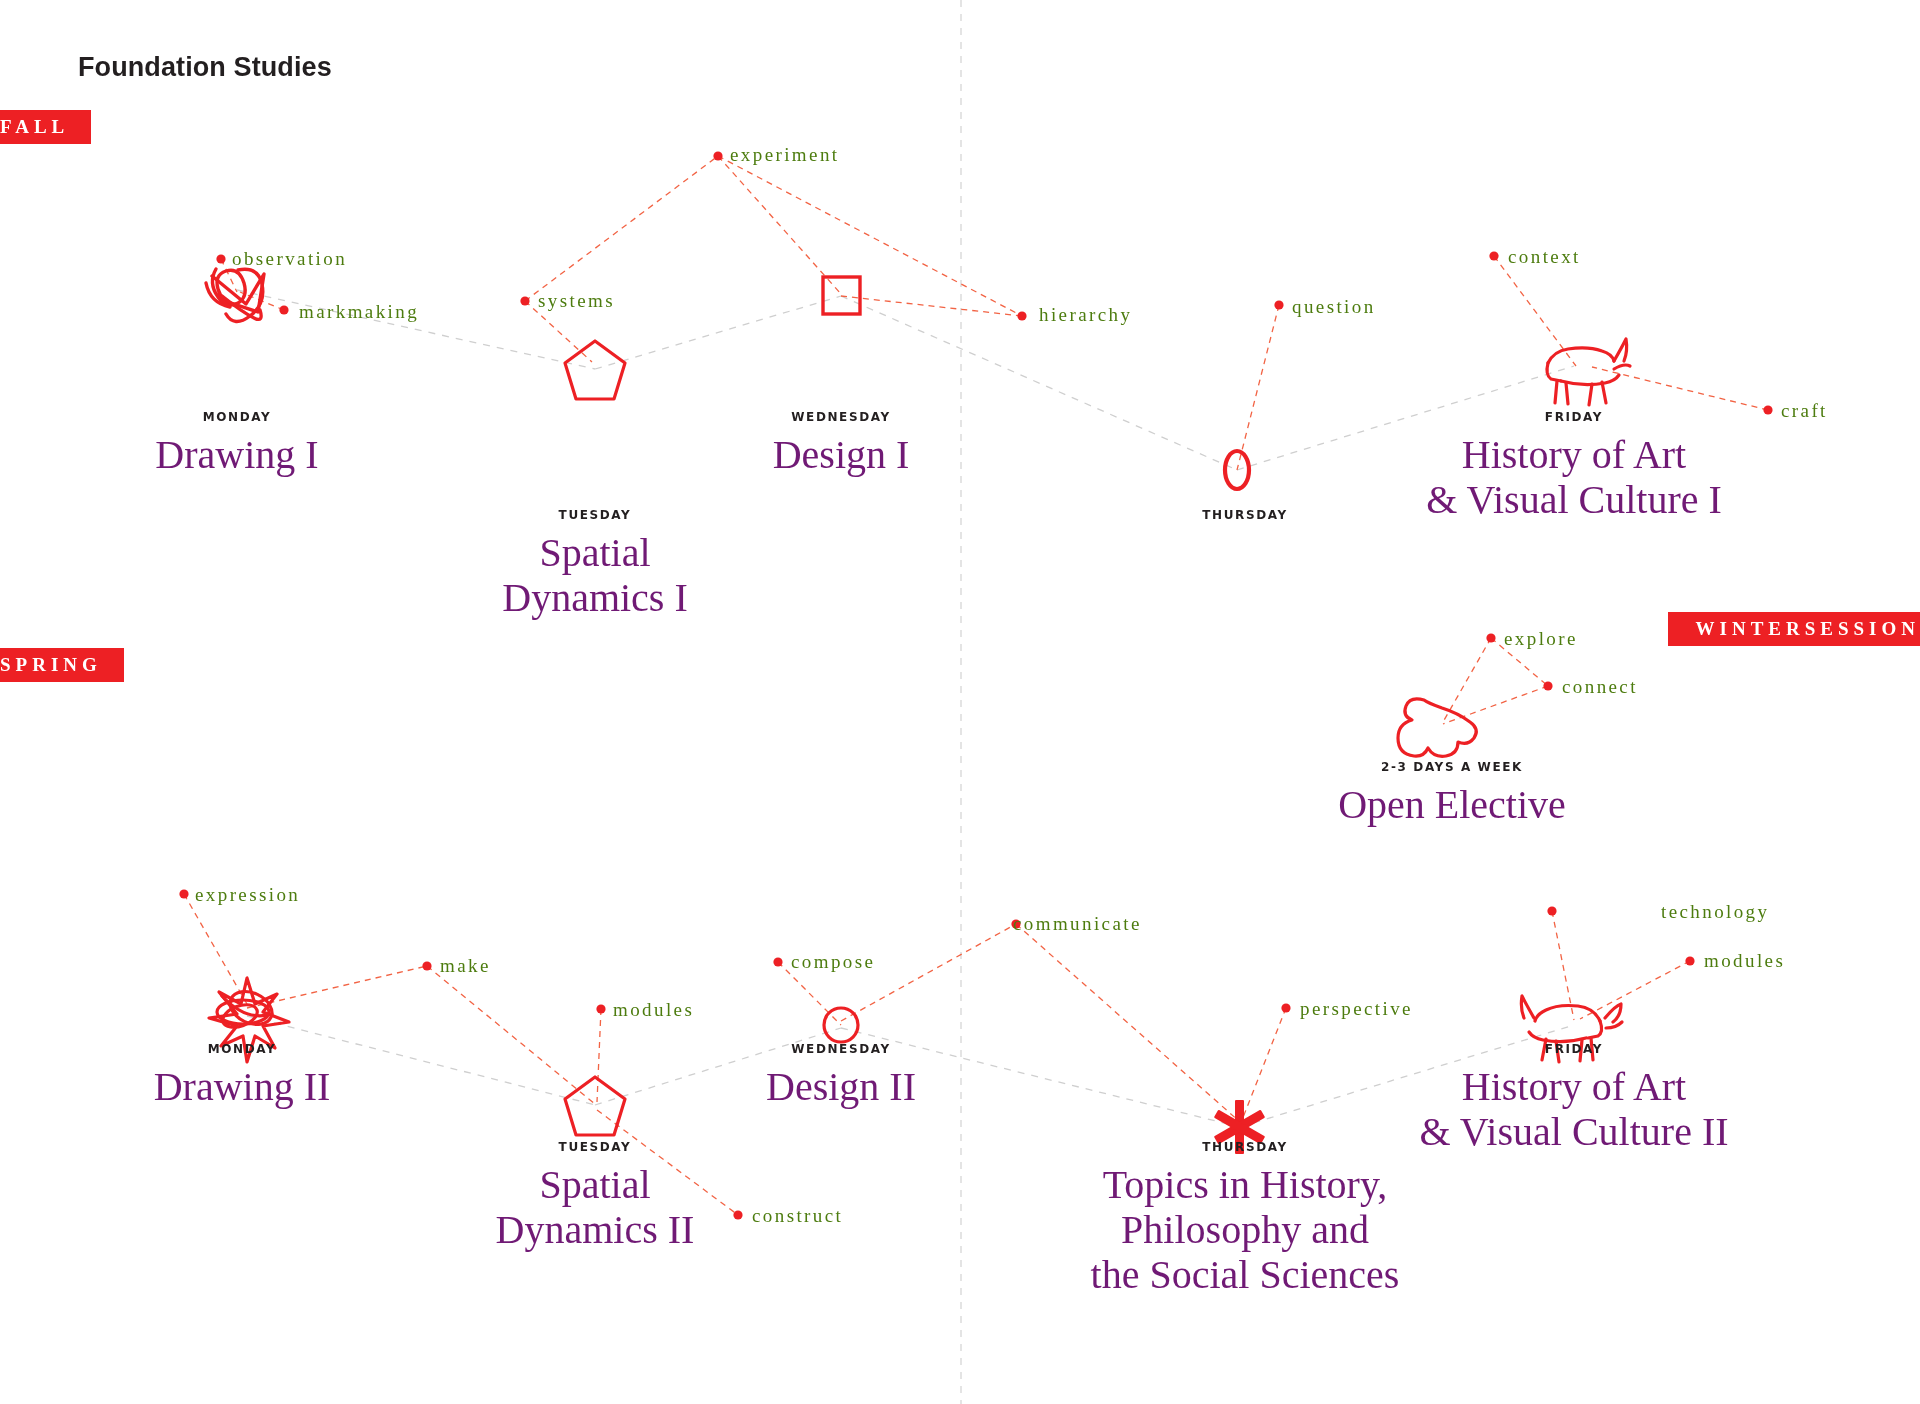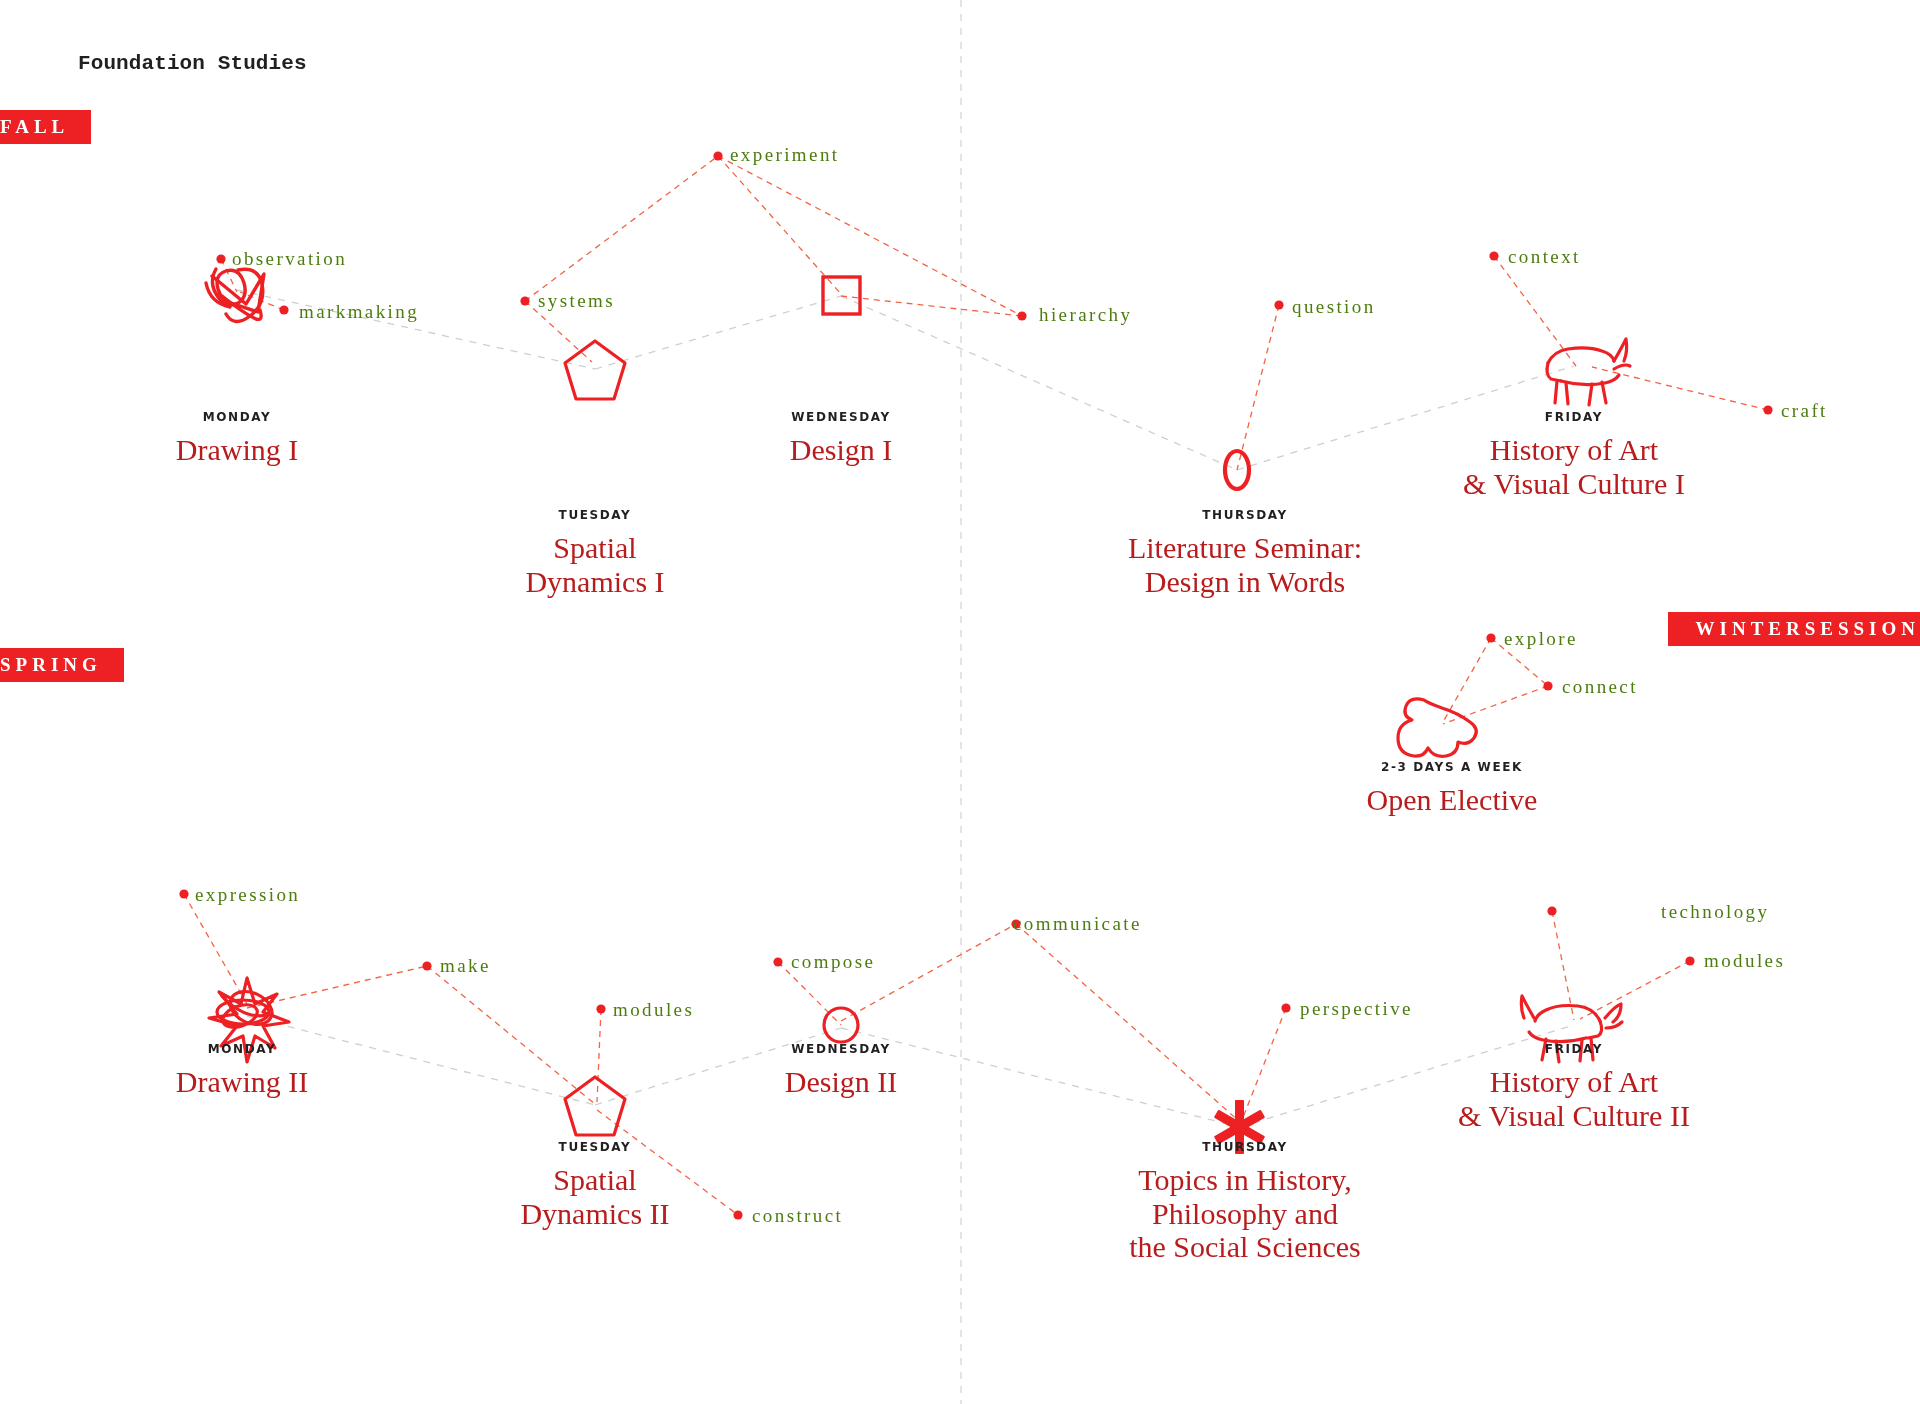--- a/index.html
+++ b/index.html
@@ -11,22 +11,22 @@
     background:#ffffff;
   }
   #stage { position:absolute; inset:0; width:1920px; height:1404px; }
 
   
   #net { position:absolute; left:0; top:0; width:1920px; height:1404px; pointer-events:none; }
 
   
   .page-title {
     position:absolute; left:78px; top:52px;
-    font-family:Liberation Mono, monospace;
-    font-weight:bold; font-size:21px; letter-spacing:0.1px;
+    font-family:Liberation Sans, sans-serif;
+    font-weight:bold; font-size:27px; letter-spacing:0.1px;
     color:#231f20; white-space:nowrap;
   }
 
   
   .banner {
     position:absolute; height:34px;
     background:#ed2024; color:#ffffff;
     font-family:"Liberation Serif", serif;
     font-size:19px; font-weight:bold; letter-spacing:5px;
     display:flex; align-items:center;
@@ -52,21 +52,21 @@
     transform:translateX(-50%);
     white-space:nowrap;
   }
   .course .day {
     font-family:"DejaVu Sans", sans-serif;
     font-weight:bold; font-size:12px; letter-spacing:1.6px;
     color:#231f20; margin-bottom:9px;
   }
   .course .cname {
     font-family:"Liberation Serif", serif;
-    font-size:30px; line-height:1.12; color:#b91c1c;
+    font-size:40px; line-height:1.12; color:#701a75;
     font-weight:normal;
   }
   .course .cname span { display:block; }
 </style>
 </head>
 <body>
 
 <div id="stage">
 
   <svg id="net" viewBox="0 0 1920 1404" xmlns="http://www.w3.org/2000/svg">
@@ -262,24 +262,20 @@
       </div>
   </div>
   <div class="course" style="left:841px; top:410px;">
     <div class="day">WEDNESDAY</div>
     <div class="cname">
         <span>Design I</span>
       </div>
   </div>
   <div class="course" style="left:1245px; top:508px;">
     <div class="day">THURSDAY</div>
-    <div class="cname">
-        <span>Literature Seminar:</span>
-        <span>Design in Words</span>
-      </div>
   </div>
   <div class="course" style="left:1574px; top:410px;">
     <div class="day">FRIDAY</div>
     <div class="cname">
         <span>History of Art</span>
         <span>&amp; Visual Culture I</span>
       </div>
   </div>
 
   <div class="course" style="left:1452px; top:760px;">

